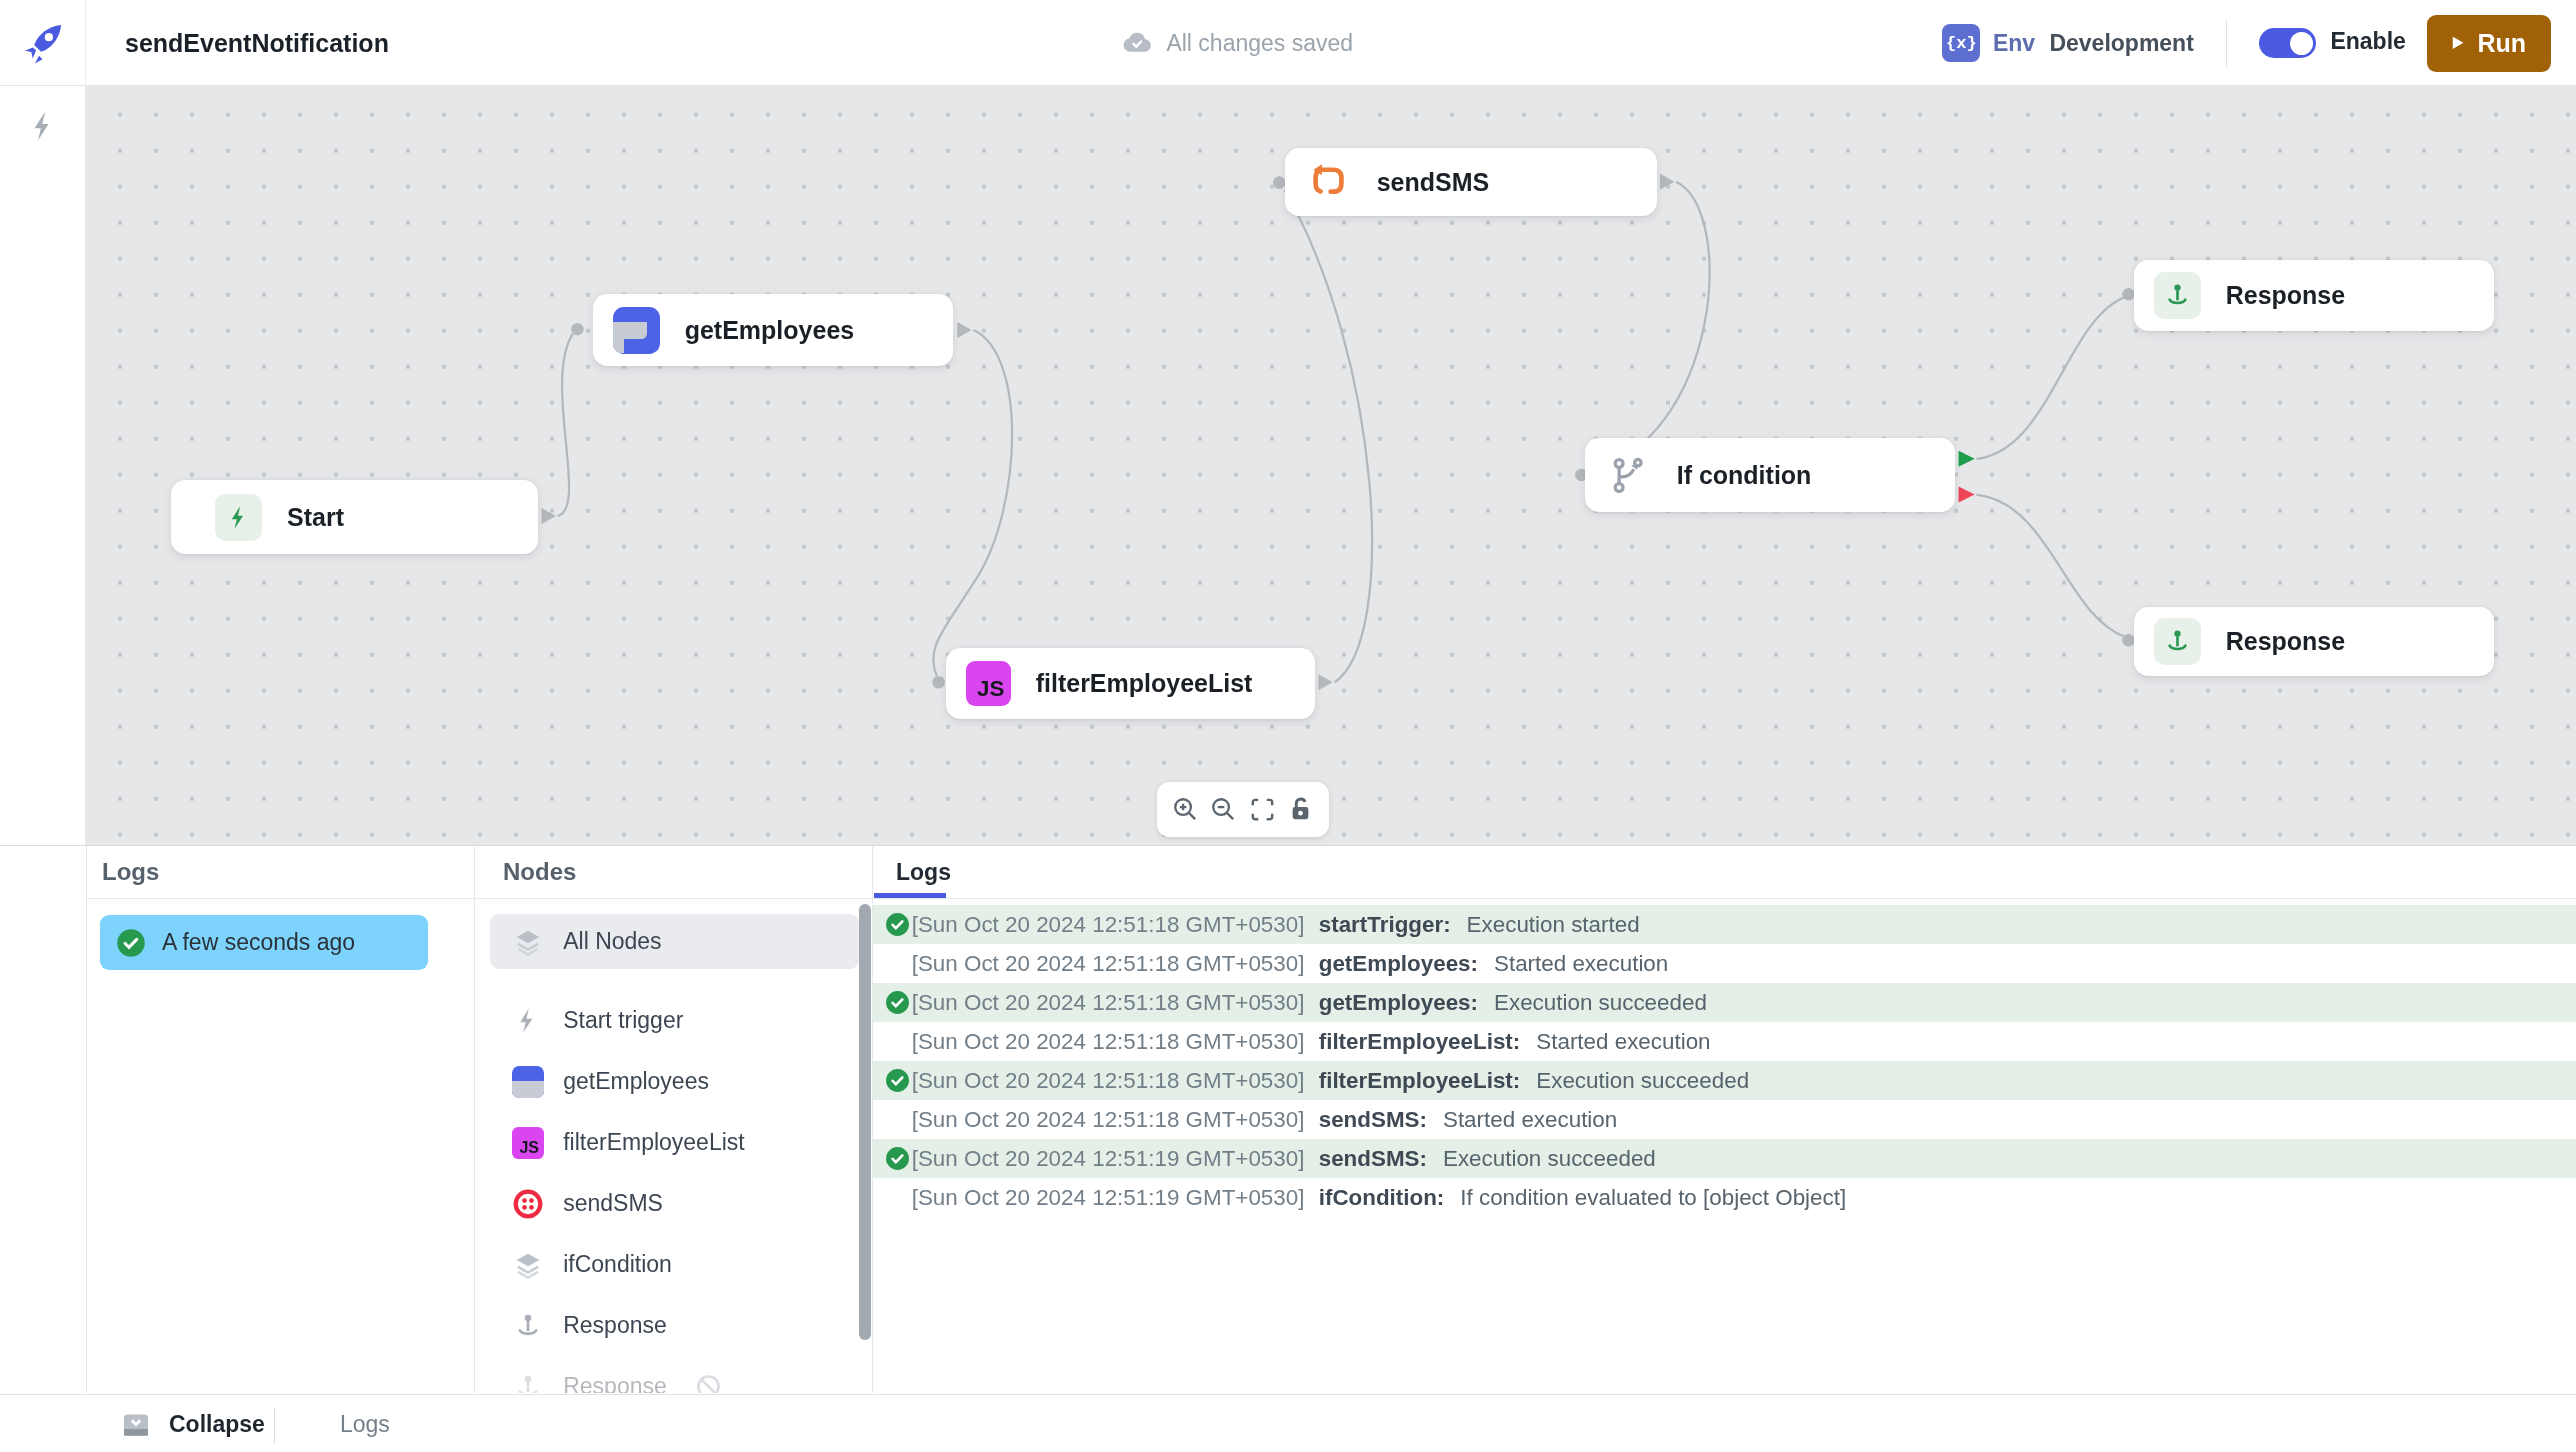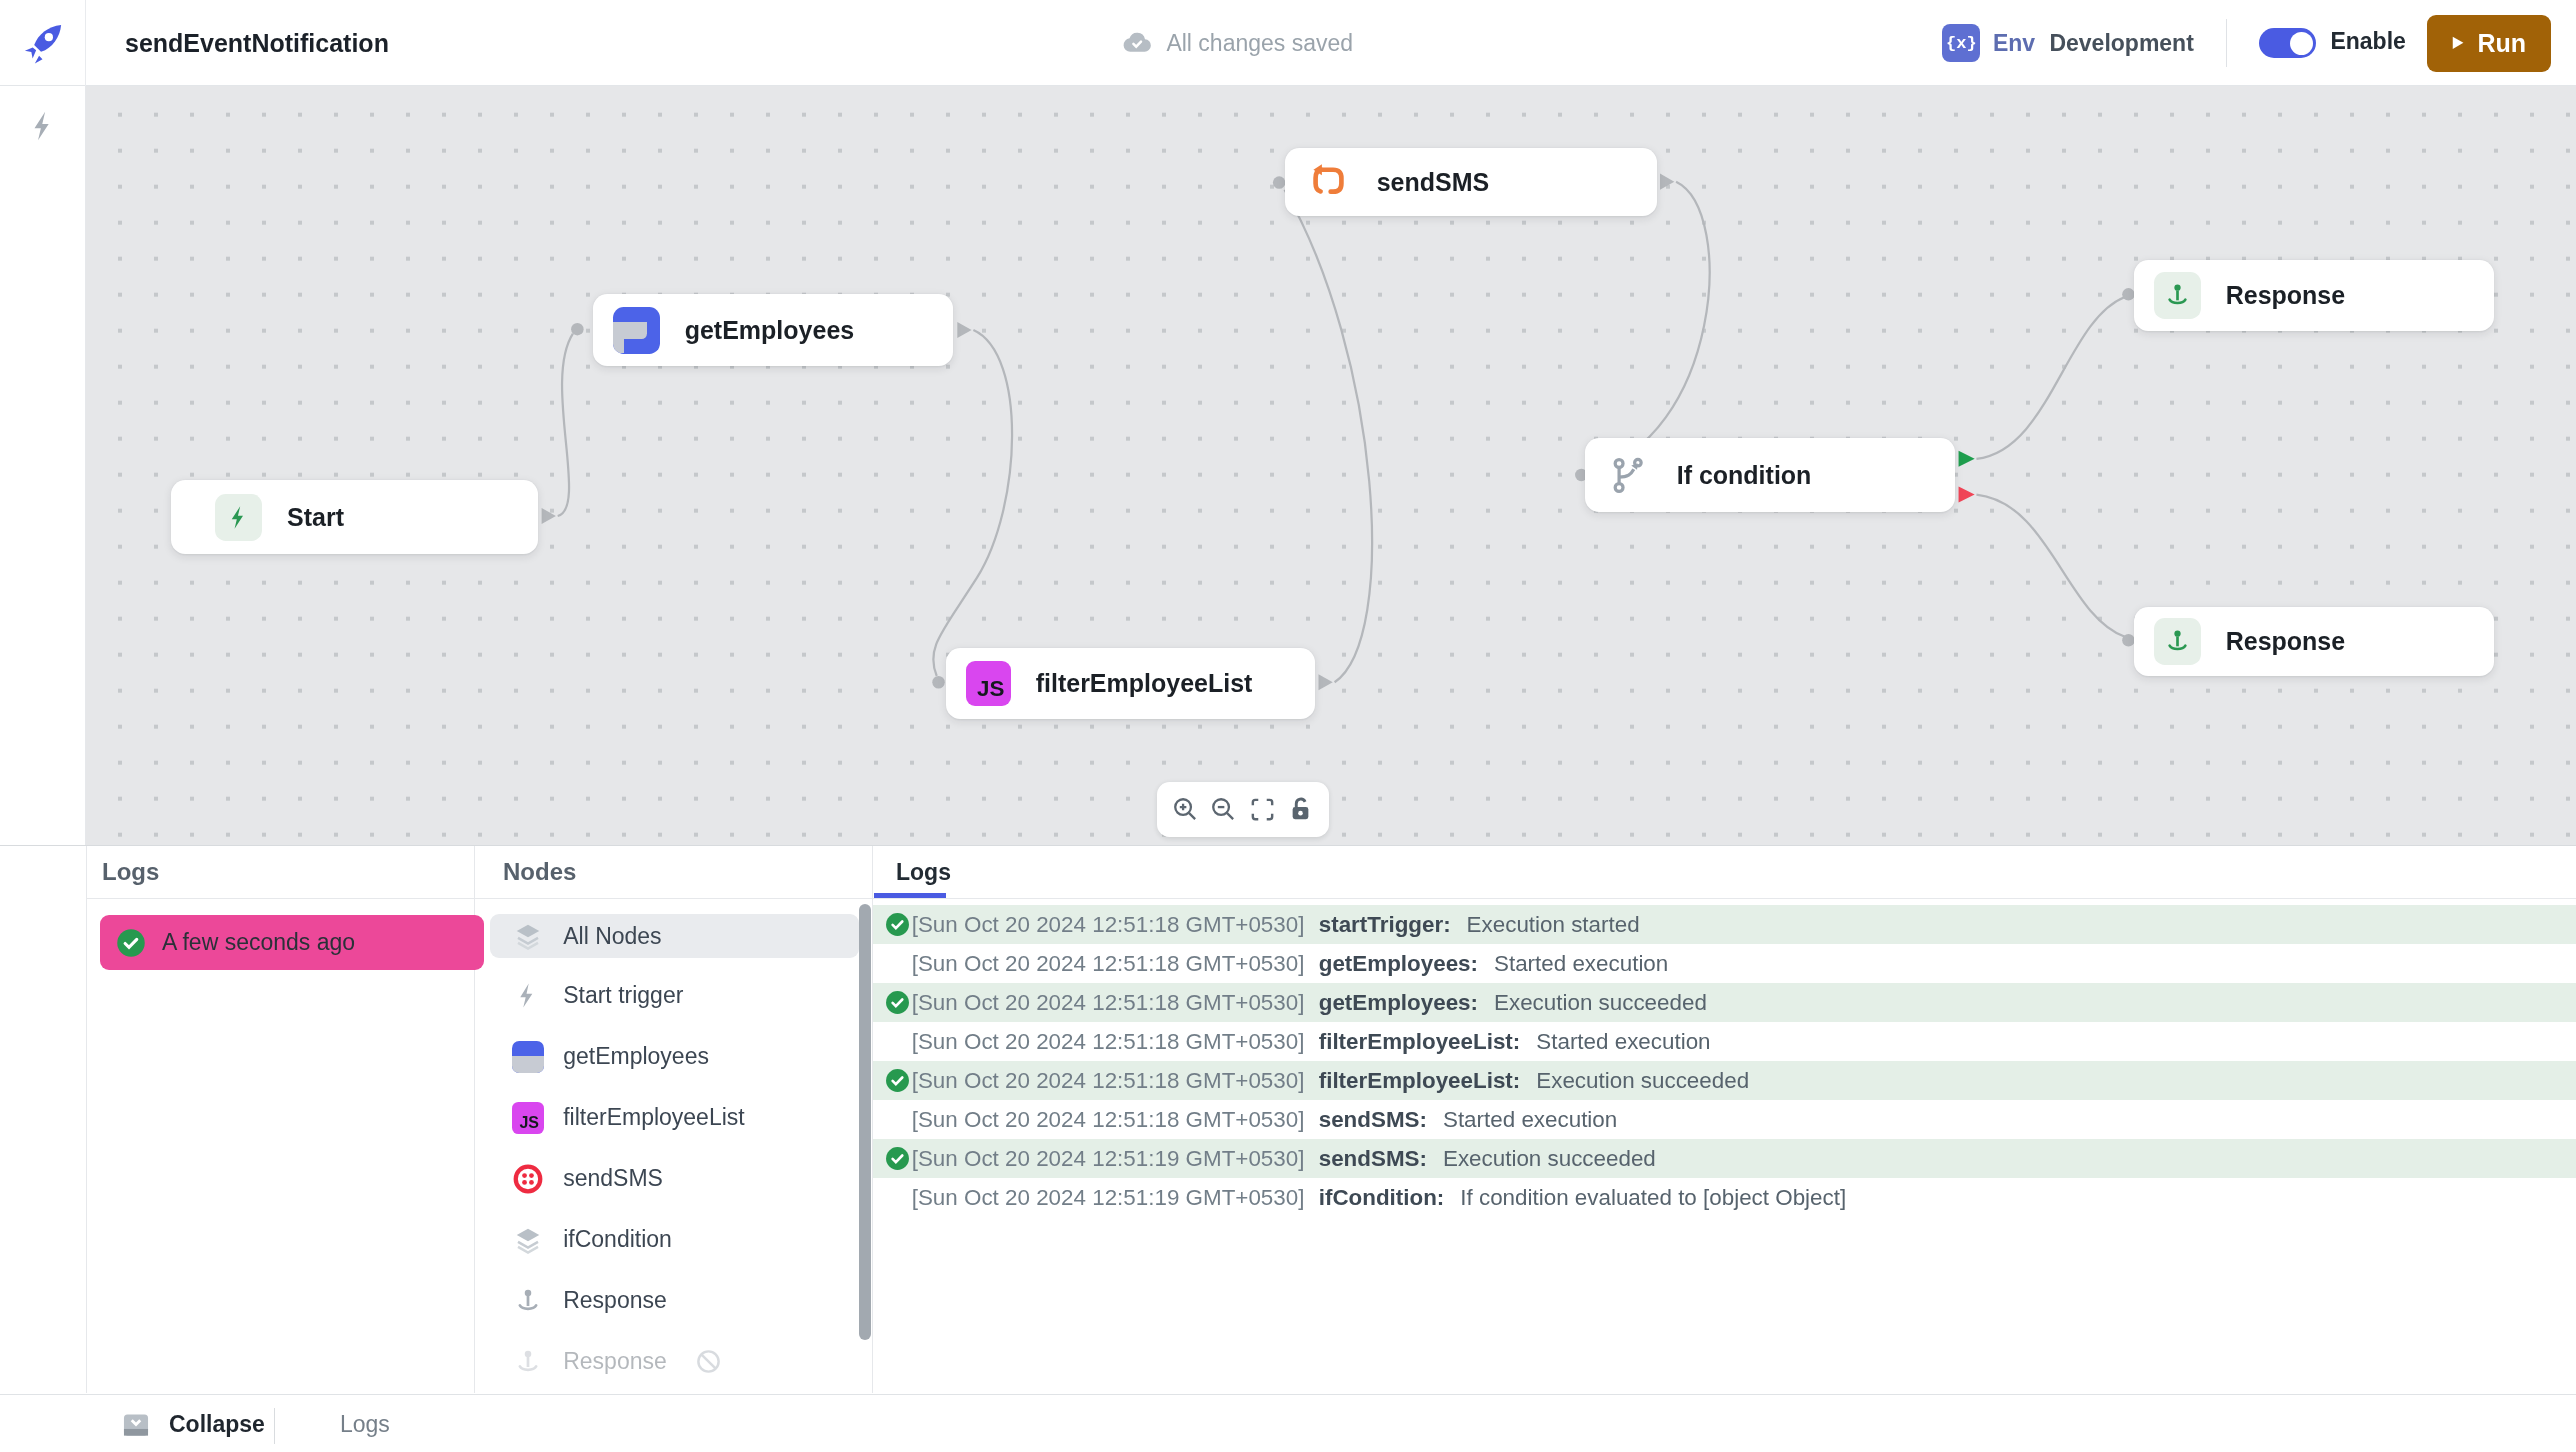--- a/index.html
+++ b/index.html
@@ -40,24 +40,24 @@
   .ds-icon::after { content:""; position:absolute; left:0; top:32px; width:11.6px; height:14.3px; background:#c7cbd3; }
   .js-icon { width:45px; height:45px; border-radius:9px; background:#d946ef; color:#15191e; display:flex; align-items:flex-end; justify-content:flex-end; padding:0 6.3px 3.6px 0; font-size:22.4px; font-weight:800; flex:0 0 auto; }
   .tb { position:absolute; left:1071px; top:696px; width:172px; height:55px; background:#fff; border-radius:12.5px; box-shadow:0 1.8px 5.4px rgba(25,30,36,.12); display:flex; align-items:center; justify-content:space-around; padding:0 9px; }
   .tb .tbi { width:30px; height:30px; display:flex; align-items:center; justify-content:center; cursor:pointer; }
 
   
   .panel { position:absolute; left:0; top:845px; width:2576px; height:548px; background:#fff; border-top:0.9px solid #d8dbde; z-index:6; overflow:hidden; }
   .pv { position:absolute; top:0; width:0.9px; height:548px; background:#e6e8eb; }
   .ph-border { position:absolute; left:86px; top:52px; width:2490px; height:0.9px; background:#e6e8eb; }
   .ph { position:absolute; top:0; height:52px; display:flex; align-items:center; font-size:24px; font-weight:700; color:#57616c; }
-  .runs-item { position:absolute; left:100px; top:69px; width:384px; height:55px; background:#ec4899; border-radius:9px; display:flex; align-items:center; gap:16px; padding-left:16px; font-size:23px; color:#2a3138; cursor:pointer; }
+  .runs-item { position:absolute; left:100px; top:69px; width:328px; height:55px; background:#7dd3fc; border-radius:9px; display:flex; align-items:center; gap:16px; padding-left:16px; font-size:23px; color:#2a3138; cursor:pointer; }
   .nodes-col { position:absolute; left:490px; top:68px; width:369px; }
   .node-item { height:61px; display:flex; align-items:center; gap:19.7px; padding-left:21.5px; border-radius:9px; font-size:23px; color:#3c4652; cursor:pointer; }
-  .node-item.selected { background:#e9ebee; height:44px; margin-bottom:7px; }
+  .node-item.selected { background:#e9ebee; height:55px; margin-bottom:21px; }
   .node-item.disabled { opacity:.38; }
   .node-item .ni-icon { width:32px; height:32px; display:flex; align-items:center; justify-content:center; flex:0 0 auto; }
   .node-item .ni-extra { margin-left:9px; display:flex; align-items:center; }
   .scroll-thumb { position:absolute; left:859px; top:58px; width:11.6px; height:436px; border-radius:6.3px; background:#a2a9b0; cursor:pointer; }
   .logtab { position:absolute; left:896px; top:0; height:52px; display:flex; align-items:center; font-size:23px; font-weight:700; color:#222b33; cursor:pointer; }
   .logtab-underline { position:absolute; left:874px; top:47px; width:72px; height:4.5px; background:#4a5be2; }
   .logrows { position:absolute; left:873px; top:59px; width:1703px; }
   .logrow { height:39px; display:flex; align-items:center; padding-left:10.7px; font-size:22.4px; }
   .logrow.ok { background:#e4efe7; }
   .logrow .lr-ico { width:27px; height:27px; display:flex; align-items:center; justify-content:center; flex:0 0 auto; }

